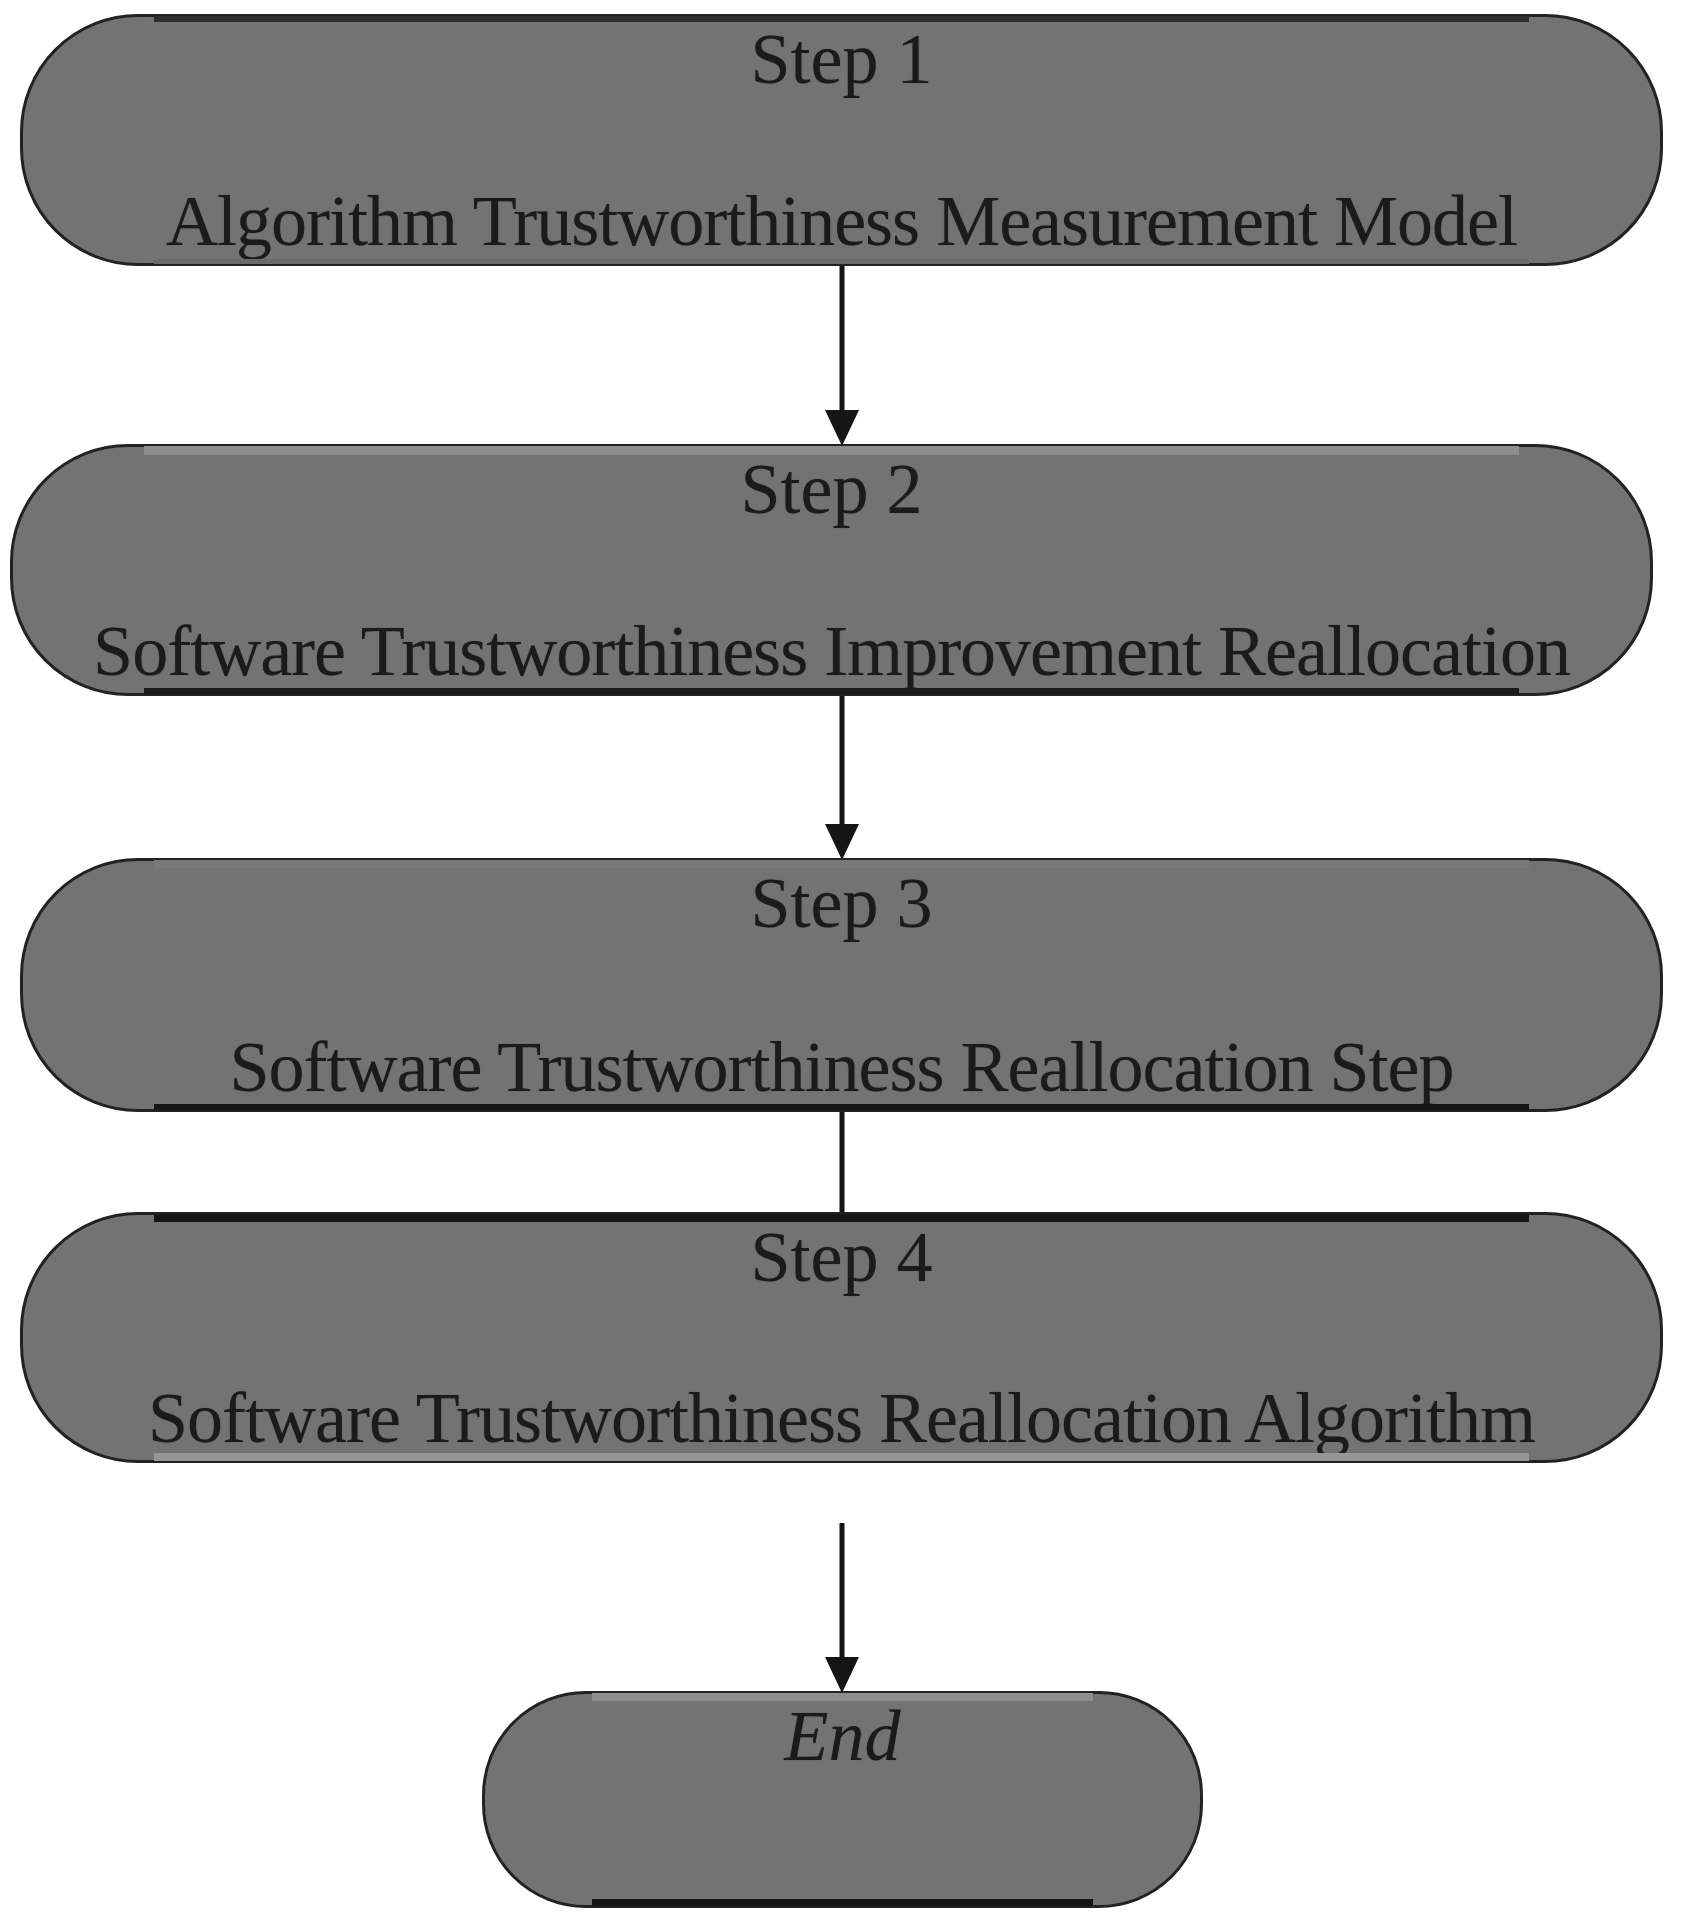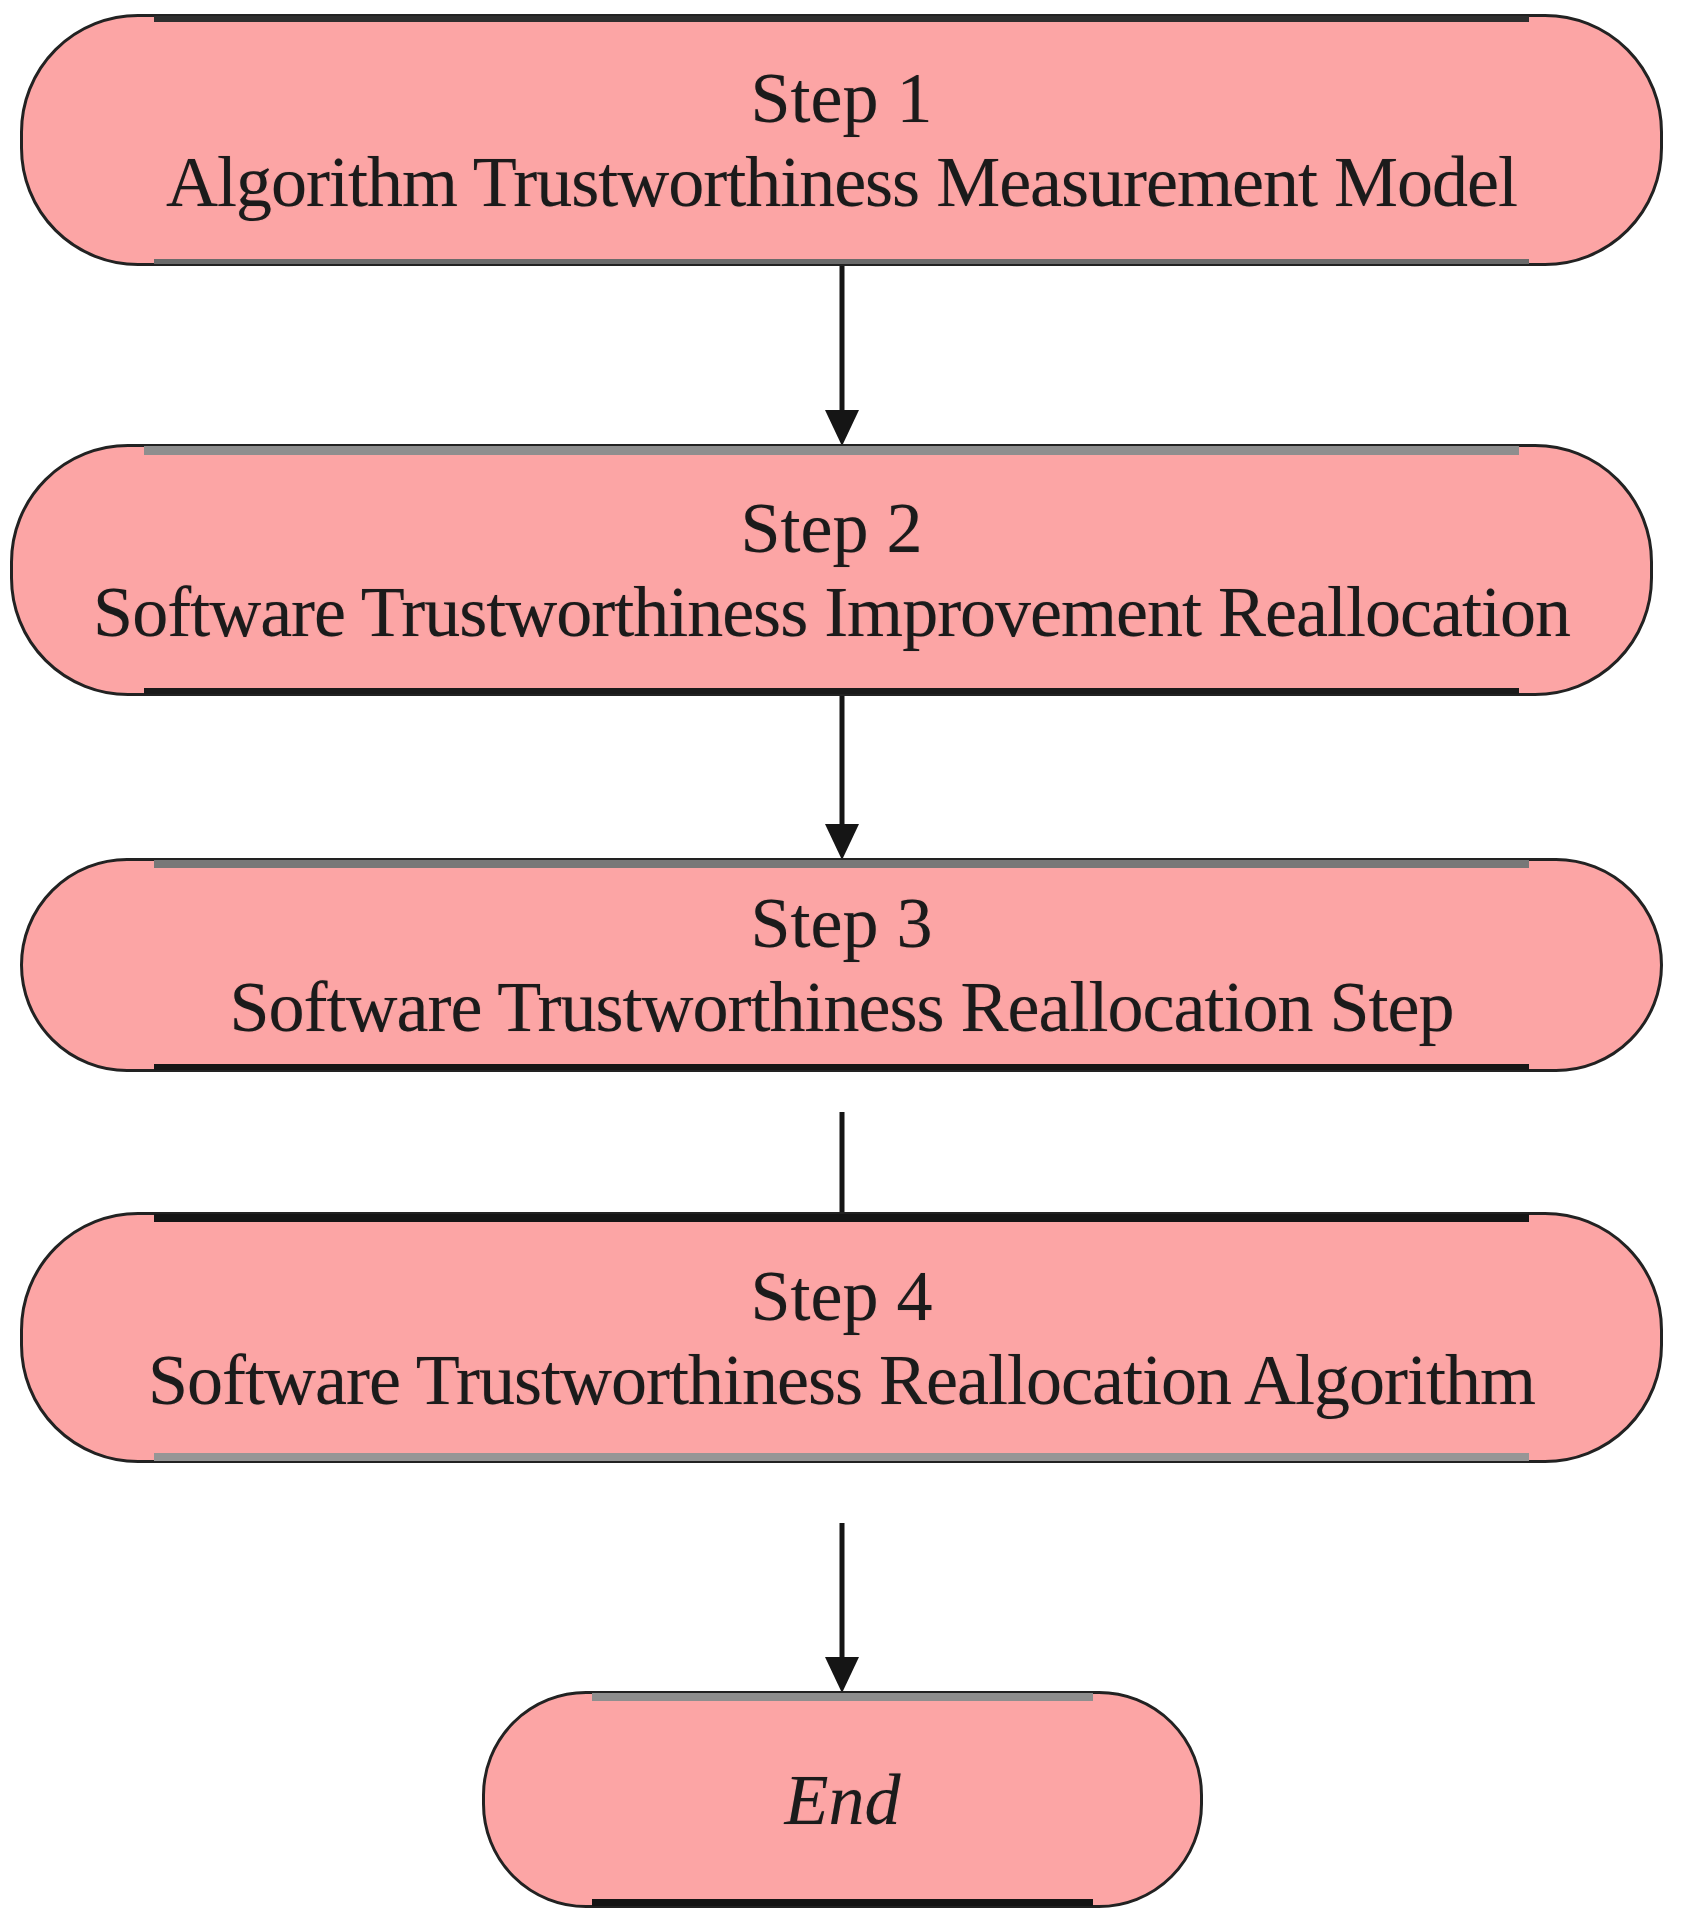--- a/index.html
+++ b/index.html
@@ -12,25 +12,25 @@
     width: 1683px;
     height: 1918px;
     background: #ffffff;
     overflow: hidden;
     font-family: "Liberation Serif", "DejaVu Serif", serif;
   }
   .node {
     position: absolute;
     box-sizing: border-box;
     border: 3px solid #222222;
-    background: #fca5a5;
+    background: #737373;
     display: flex;
     flex-direction: column;
     align-items: center;
-    justify-content: center;
+    justify-content: space-between;
     text-align: center;
   }
   .node .label,
   .node .title {
     line-height: 84px;
     font-size: 72px;
     color: #1b1b1b;
     white-space: nowrap;
     text-shadow: 0 0 1px rgba(20,20,20,0.35);
   }
@@ -94,21 +94,21 @@
     <div class="label">Step 2</div>
     <div class="title">Software Trustworthiness Improvement Reallocation</div>
     <span class="scanbar" style="bottom:-1px; height:6px; background:#1a1a1a;"></span>
   </div>
 
   <div class="arrow" style="top:696px; height:162px;">
     <span class="shaft"></span>
     <span class="head"></span>
   </div>
 
-  <div class="node" style="left:20px; top:858px; width:1643px; height:214px; border-radius:118px;">
+  <div class="node" style="left:20px; top:858px; width:1643px; height:254px; border-radius:118px;">
     <span class="scanbar" style="top:-1px; height:8px; background:#787878;"></span>
     <div class="label">Step 3</div>
     <div class="title">Software Trustworthiness Reallocation Step</div>
     <span class="scanbar" style="bottom:-1px; height:6px; background:#161616;"></span>
   </div>
 
   <div class="arrow" style="top:1112px; height:160px;">
     <span class="shaft"></span>
     <span class="head"></span>
   </div>

